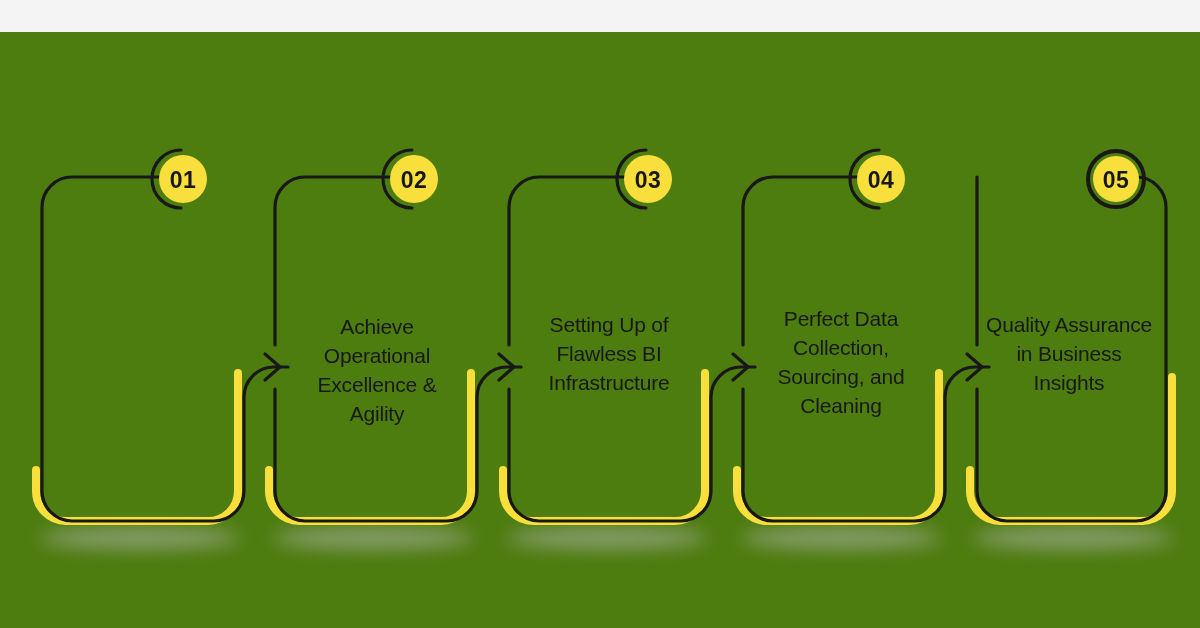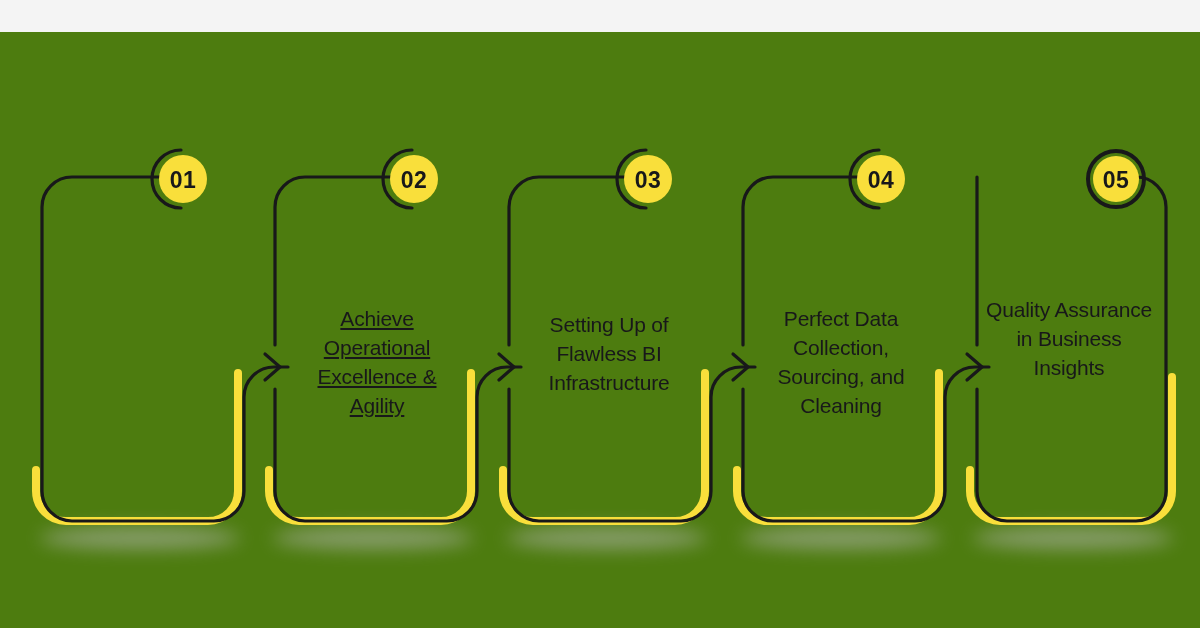--- a/index.html
+++ b/index.html
@@ -128,31 +128,31 @@
 
     <g>
       <path fill="none" stroke="#18181a" stroke-width="3.2" stroke-linecap="round" stroke-linejoin="round" d="M 265 322 L 280 335 L 265 348"></path>
       <path fill="none" stroke="#18181a" stroke-width="3.2" stroke-linecap="round" stroke-linejoin="round" d="M 499 322 L 514 335 L 499 348"></path>
       <path fill="none" stroke="#18181a" stroke-width="3.2" stroke-linecap="round" stroke-linejoin="round" d="M 733 322 L 748 335 L 733 348"></path>
       <path fill="none" stroke="#18181a" stroke-width="3.2" stroke-linecap="round" stroke-linejoin="round" d="M 967 322 L 982 335 L 967 348"></path>
     </g>
   </svg>
 
 
-  <div class="card-label" style="left:377px; top:330px; width:200px;text-decoration:underline;">Achieve
+  <div class="card-label" style="left:377px; top:338px; width:200px;">Achieve
 Operational
 Excellence &amp;
 Agility</div>
 
   <div class="card-label" style="left:609px; top:321px; width:200px;">Setting Up of
 Flawless BI
 Infrastructure</div>
 
   <div class="card-label" style="left:841px; top:330px; width:195px;">Perfect Data
 Collection,
 Sourcing, and
 Cleaning</div>
 
-  <div class="card-label" style="left:1069px; top:306px; width:215px;">Quality Assurance
+  <div class="card-label" style="left:1069px; top:321px; width:215px;">Quality Assurance
 in Business
 Insights</div>
 
 </div>
 
 </body></html>

